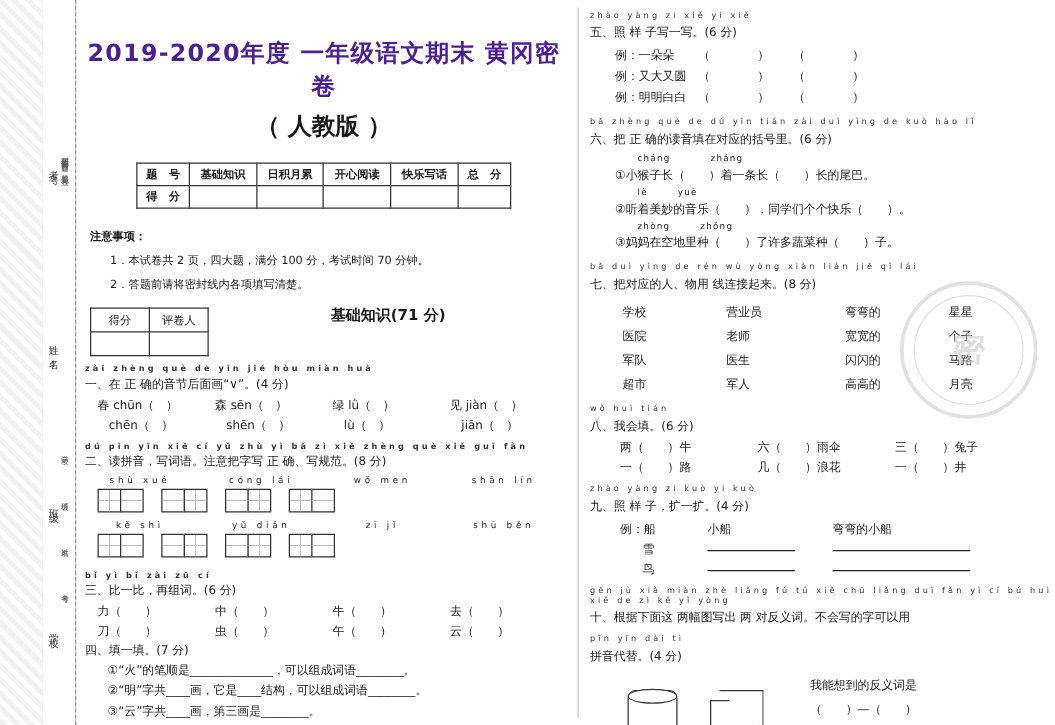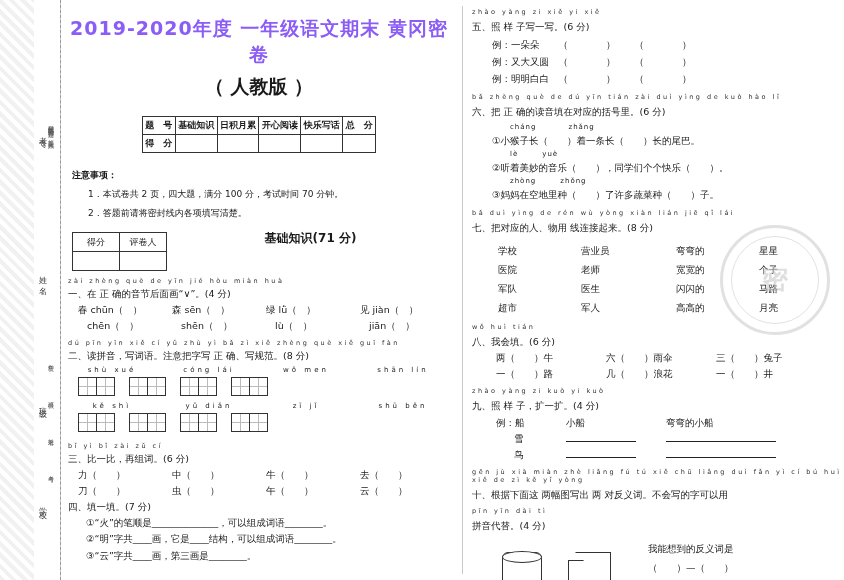--- a/index.html
+++ b/index.html
@@ -43,45 +43,45 @@
     position:absolute;left:60px;top:0;height:580px;border-left:1px dashed #999;
   }
 
   
   .colL{position:absolute;left:64px;top:0;width:390px;height:580px;}
   .colR{position:absolute;left:470px;top:0;width:372px;height:580px;}
   .vdiv{position:absolute;left:462px;top:6px;height:568px;border-left:1px solid #c9c9c9;}
 
   .title{
     text-align:center;font-size:19px;font-weight:bold;letter-spacing:1px;
-    margin-top:16px;color:#8b5cf6;
+    margin-top:30px;color:#4c1d95;
   }
   .title2{text-align:center;font-size:19px;font-weight:bold;margin-top:6px;}
 
   table.scores{
-    border-collapse:collapse;margin:16px auto 0 auto;width:234px;
+    border-collapse:collapse;margin:16px auto 0 auto;width:300px;
     font-size:9px;
   }
   table.scores td,table.scores th{
     border:1px solid #333;height:17px;text-align:center;font-weight:bold;
     padding:0 2px;
   }
   .notice{margin:16px 0 0 8px;font-size:9px;font-weight:bold;}
   .notice p{margin:6px 0 0 16px;font-weight:normal;}
 
   .scorebox{
     border-collapse:collapse;margin:12px 0 0 8px;font-size:9px;float:left;
   }
   .scorebox td{border:1px solid #333;width:44px;height:16px;text-align:center;}
   .sec-title{
     text-align:center;font-size:12px;font-weight:bold;margin:10px 0 2px 0;
   }
   .clear{clear:both;}
 
-  .pin{font-size:6.5px;letter-spacing:2.5px;color:#333;margin:6px 0 1px 4px;}
+  .pin{font-size:6.5px;letter-spacing:2.5px;color:#333;margin:6px 0 1px 4px;font-weight:bold;}
   .q{font-size:9.5px;margin:2px 0 2px 4px;line-height:1.5;}
   .indent{margin-left:22px;}
 
   
   .grid-row{display:flex;gap:14px;margin:3px 0 0 14px;}
   .grid{display:flex;}
   .cell{
     width:17px;height:17px;border:1px solid #333;margin-left:-1px;
     position:relative;background:#fff;
   }

